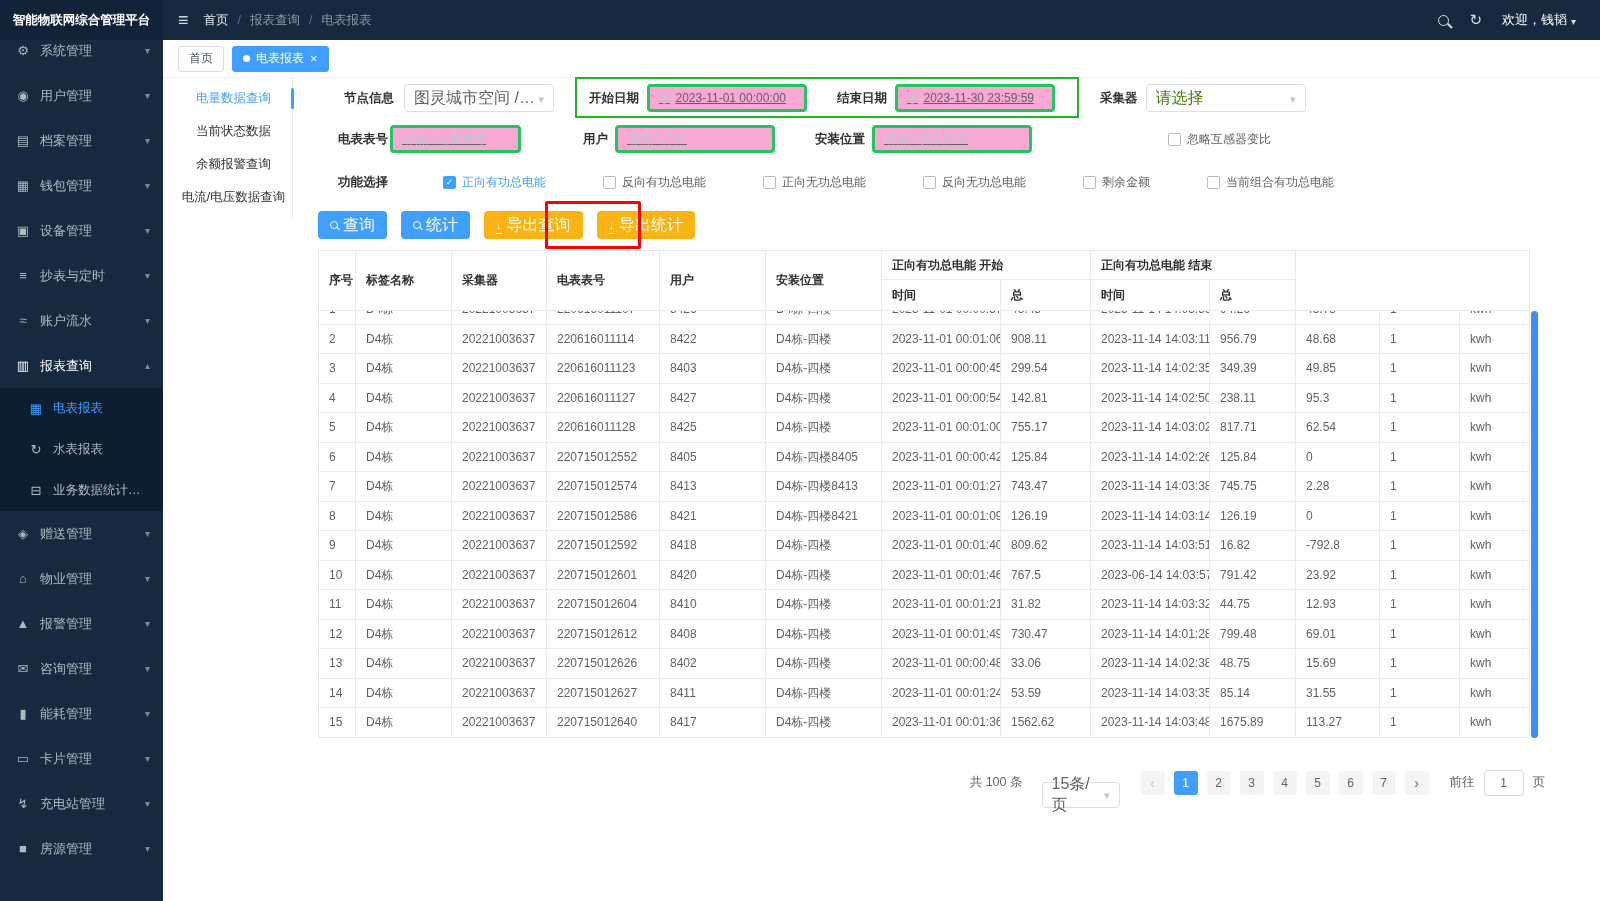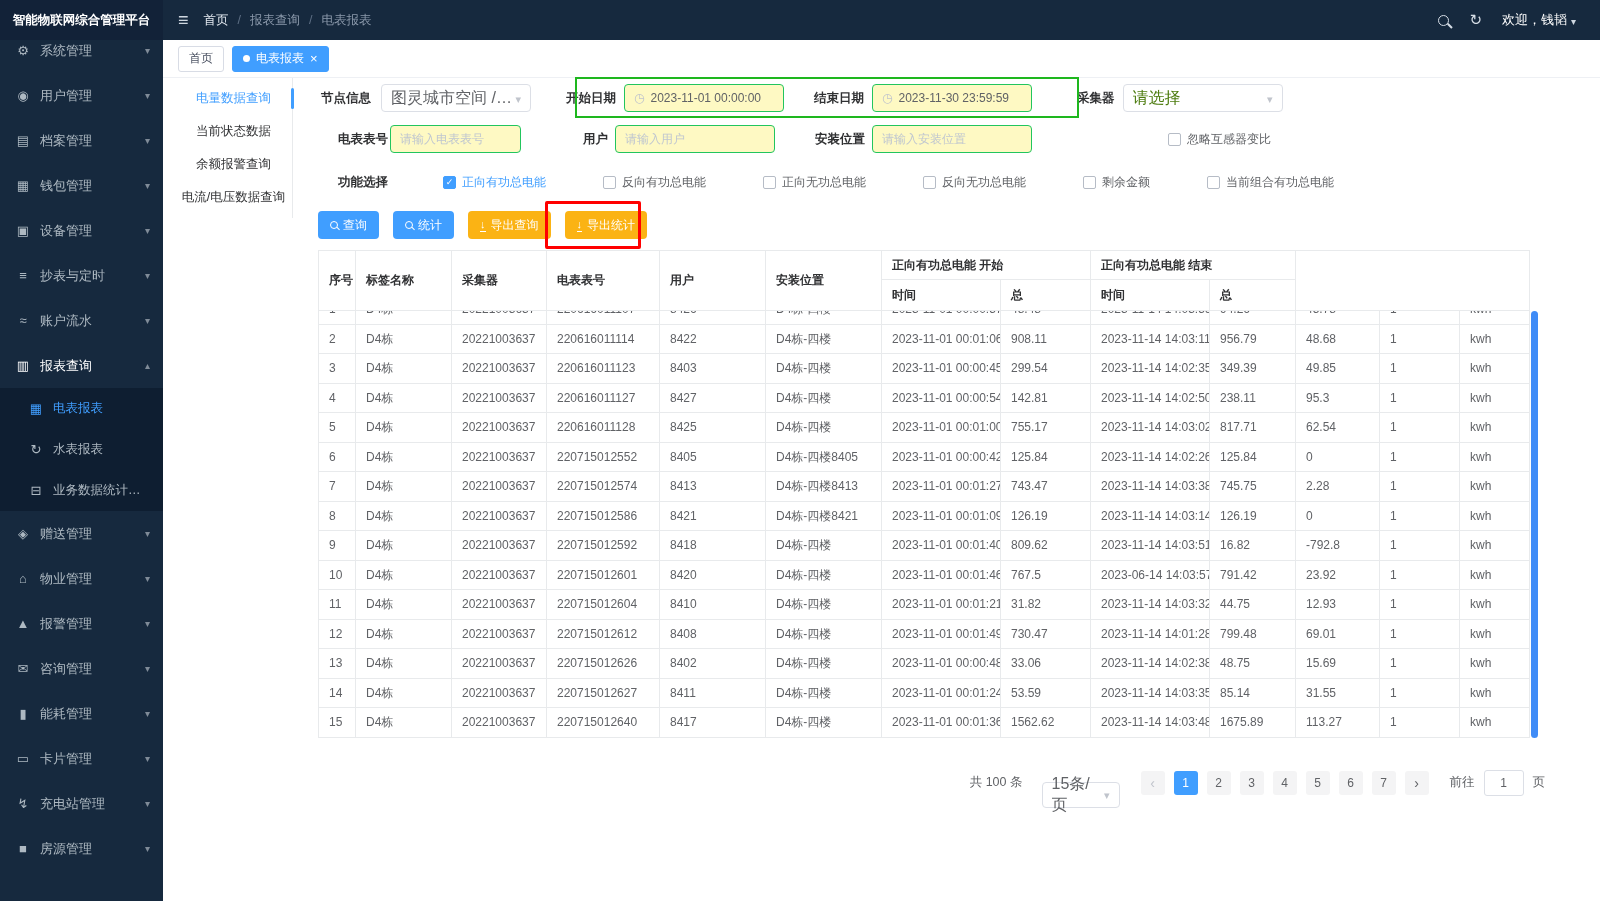--- a/index.html
+++ b/index.html
@@ -46,44 +46,44 @@
   .tab-close { cursor:pointer; }
   .tab-close::before { content:'×'; font-size:13px; }
 
   .subnav { position:absolute; left:12px; top:38px; width:118px; border-right:1px solid #e8eaec; padding:4px 0; }
   .subnav-item { height:33px; display:flex; align-items:center; justify-content:center; font-size:12.5px; color:#303133; cursor:pointer; position:relative; white-space:nowrap; }
   .subnav-item.active { color:var(--primary); }
   .subnav-item.active::after { content:''; position:absolute; right:-2px; top:6px; bottom:6px; width:3px; background:var(--primary); border-radius:2px; }
 
   
   .frow { position:absolute; display:flex; align-items:center; height:28px; white-space:nowrap; }
-  .frow1 { left:158px; top:44px;justify-content:flex-end; }
+  .frow1 { left:181px; top:44px;justify-content:flex-end; }
   .frow2 { left:175px; top:85px; }
   .frow3 { left:175px; top:128px; }
   .flabel { font-size:12.5px; font-weight:700; color:#303133; }
-  .inp { height:28px; border:1px solid #22c55e; border-radius:4px; font-size:12px; color:#606266; padding:0 9px; background:#fef9c3; }
+  .inp { height:28px; border:3px solid #22c55e; border-radius:4px; font-size:12px; color:#606266; padding:0 9px; background:#f9a8d4;text-decoration:underline; }
   input.inp::placeholder { color:#bfc6d0; }
   .select { height:28px; border:1px solid #dcdfe6; border-radius:4px; display:flex; align-items:center; justify-content:space-between; padding:0 9px; background:#fff; cursor:pointer; }
   .select-value { font-size:16px; color:#606266; overflow:hidden; text-overflow:ellipsis; }
   .select-value.placeholder { color:#4d7c0f; }
   .select-caret::before { content:'▾'; color:#c0c4cc; font-size:11px; }
   .datebox { display:flex; align-items:center; gap:6px; cursor:text; }
   .clock-icon::before { content:'◷'; color:#c0c4cc; font-size:12px; }
   .date-value { font-size:12px; color:#606266; }
 
   .cb-item { display:inline-flex; align-items:center; gap:6px; font-size:12px; color:#606266; cursor:pointer;padding-left:45px; }
   .cb { width:13px; height:13px; border:1px solid #b6bcc6; border-radius:2px; background:#fff; display:inline-flex; align-items:center; justify-content:center; flex:none; }
   .cb-item.checked .cb { background:var(--primary); border-color:var(--primary); }
   .cb-item.checked .cb::after { content:'✓'; color:#fff; font-size:9px; font-weight:700; }
   .cb-item.checked .cb-label { color:var(--primary); }
   .func-list { display:flex; align-items:center; gap:12px; margin-left:10px; }
 
   
   .btnrow { position:absolute; left:155px; top:171px; display:flex; gap:14px; }
-  .btn { height:28px; border:none; border-radius:4px; color:#fff; font-size:12px; display:flex; align-items:center; gap:5px; padding:0 12px; cursor:pointer; white-space:nowrap; }
+  .btn { height:28px; border:none; border-radius:4px; color:#fff; font-size:16px; display:flex; align-items:center; gap:5px; padding:0 12px; cursor:pointer; white-space:nowrap; }
   .btn.blue { background:var(--primary); }
   .btn.yellow { background:var(--warning); }
   .btn-search-icon { width:8px; height:8px; border:1.4px solid #fff; border-radius:50%; position:relative; display:inline-block; }
   .btn-search-icon::after { content:''; position:absolute; width:4px; height:1.4px; background:#fff; right:-3px; bottom:-1px; transform:rotate(45deg); }
   .btn-dl-icon { border-bottom:1.5px solid #fff; line-height:1; padding-bottom:1px; }
   .btn-dl-icon::before { content:'↓'; font-size:11px; }
 
   
   .table { position:absolute; left:155px; top:210px; width:1212px; border:1px solid #e8eaec; border-bottom:none; }
   .c0{width:37px;} .c1{width:96px;} .c2{width:95px;} .c3{width:113px;} .c4{width:106px;} .c5{width:116px;}

